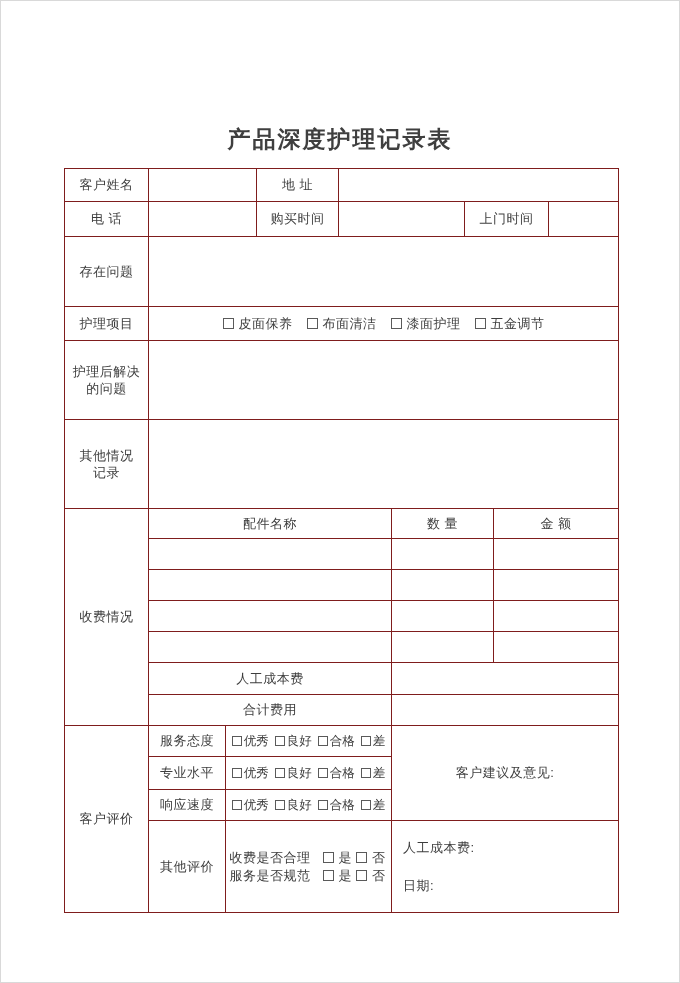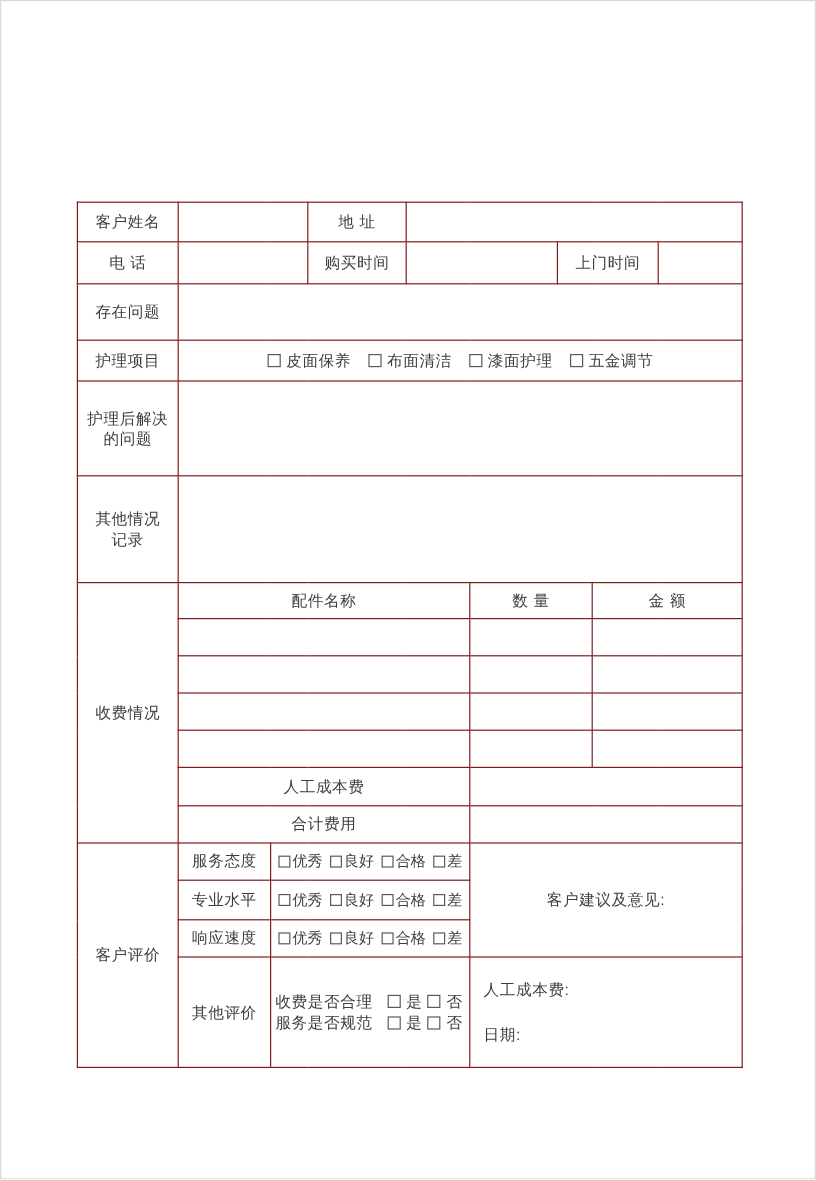--- a/index.html
+++ b/index.html
@@ -42,20 +42,21 @@
   .yn-line { white-space:nowrap; }
   .yn-line .yn-label { margin-right:10px; }
   .yn-line .opt-group { margin:0 2px; }
   .sig-cell-inner { display:flex; flex-direction:column; justify-content:center;
              align-items:flex-start; height:100%; padding-left:11px; gap:20px; }
 </style>
 </head>
 <body>
 
 <div class="page">
+  <div class="title">产品深度护理记录表</div>
 
   <table class="form">
     <colgroup>
       <col style="width:84px">
         <col style="width:77px">
         <col style="width:31px">
       <col style="width:82px">
         <col style="width:53px">
         <col style="width:73px">
       <col style="width:29px">
@@ -73,21 +74,21 @@
 
     <tr style="height:35px">
       <td class="lbl">电 话</td>
       <td class="fill" colspan="2"></td>
       <td class="lbl">购买时间</td>
       <td class="fill" colspan="2"></td>
       <td class="lbl" colspan="2">上门时间</td>
       <td class="fill"></td>
     </tr>
 
-    <tr style="height:47px">
+    <tr style="height:70px">
       <td class="lbl">存在问题</td>
       <td class="fill" colspan="8"></td>
     </tr>
 
     <tr style="height:34px">
       <td class="lbl">护理项目</td>
       <td colspan="8">
         <div class="care-options"><span class="opt-group"><span class="cb"></span><span>皮面保养</span></span><span class="opt-group"><span class="cb"></span><span>布面清洁</span></span><span class="opt-group"><span class="cb"></span><span>漆面护理</span></span><span class="opt-group"><span class="cb"></span><span>五金调节</span></span></div>
       </td>
     </tr>

